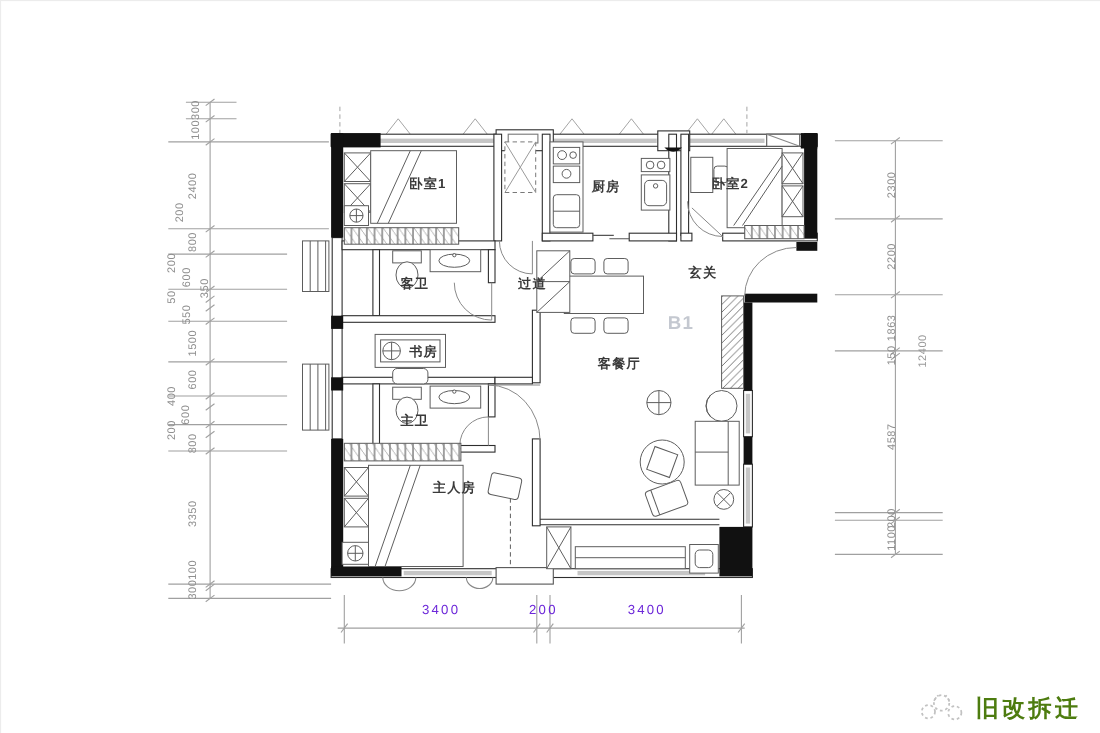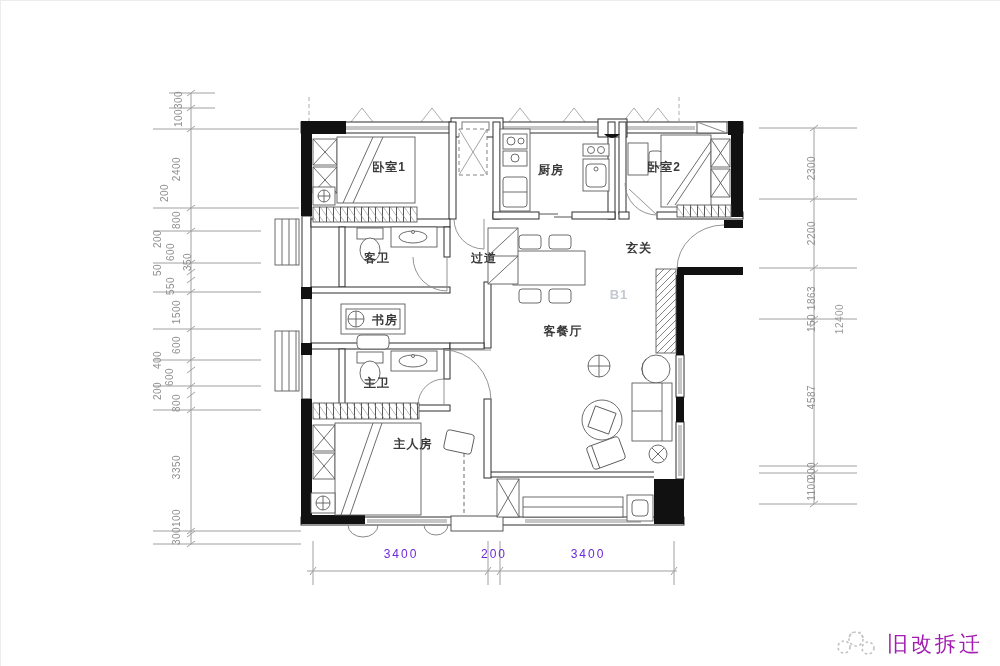--- a/index.html
+++ b/index.html
@@ -2,27 +2,27 @@
 <html><head>
 <meta charset="utf-8">
 <style>
   html,body{margin:0;padding:0;background:#ffffff;}
   .stage{position:relative;width:1000px;height:666px;background:#ffffff;border:1px solid #ececec;
          font-family:"Liberation Sans","DejaVu Sans",sans-serif;overflow:hidden;}
   svg.plan{position:absolute;left:0;top:0;}
   .label-layer{position:absolute;left:0;top:0;width:100%;height:100%;pointer-events:none;}
   .label-layer span{position:absolute;white-space:nowrap;}
   .room{font-size:12px;font-weight:700;color:#3a3a3a;letter-spacing:1px;transform:translate(-50%,-50%);}
-  .unit{font-size:13px;font-weight:600;color:#c4c8d0;letter-spacing:1px;transform:translate(-50%,-50%);}
+  .unit{font-size:17px;font-weight:600;color:#c4c8d0;letter-spacing:1px;transform:translate(-50%,-50%);}
   .dim{font-size:10px;color:#8f8f8f;letter-spacing:0.5px;}
   .dim.v{transform:translate(-50%,-50%) rotate(-90deg);}
   .dim.h{font-size:12px;color:#6d28d9;letter-spacing:2px;transform:translate(-50%,-50%);}
   .dim.total{font-size:10px;color:#9a9a9a;}
   .watermark{position:absolute;left:832px;top:626px;display:flex;align-items:center;}
-  .watermark .wm-text{font-size:21px;color:#a21caf;letter-spacing:3px;margin-left:8px;font-weight:400;text-align:center;}
+  .watermark .wm-text{font-size:21px;color:#4d7c0f;letter-spacing:3px;margin-left:8px;font-weight:700;text-align:center;}
 </style>
 </head>
 <body>
 
 <div class="stage">
 
 <svg class="plan" width="1000" height="666" viewBox="0 0 1000 666">
   <defs>
     <pattern id="hatchV" width="7" height="10" patternUnits="userSpaceOnUse">
       <rect width="7" height="10" fill="#ffffff"></rect>

